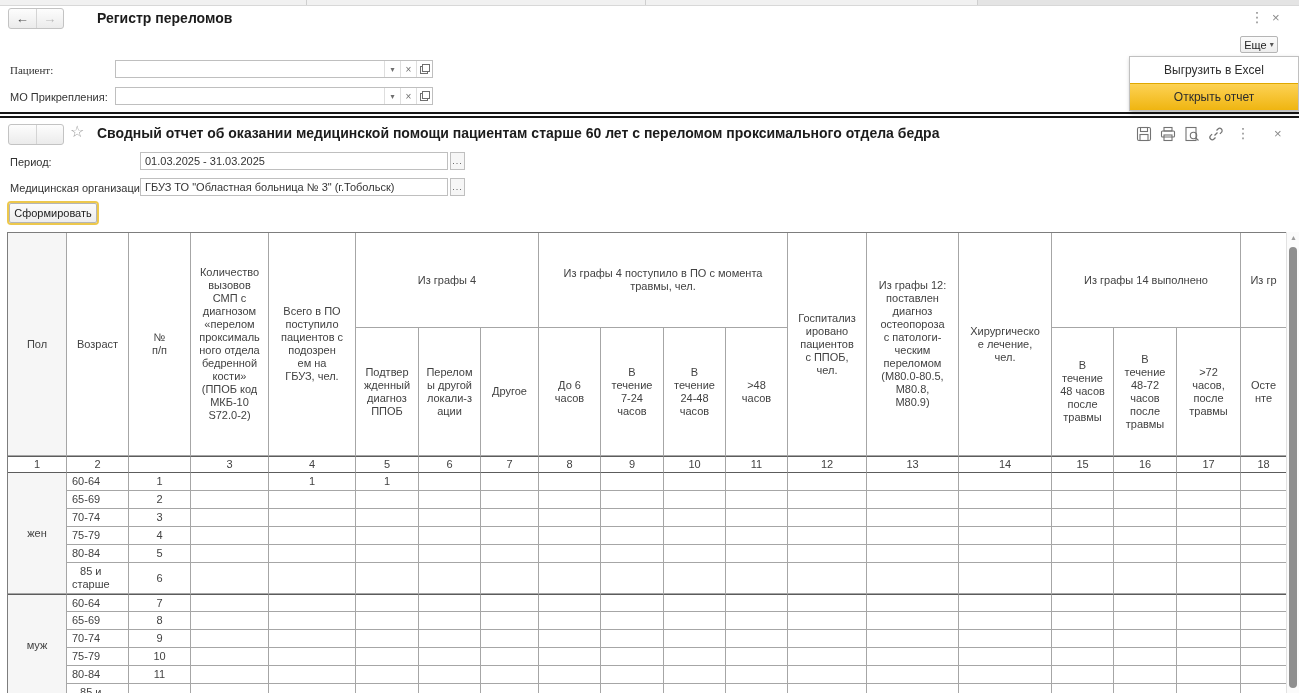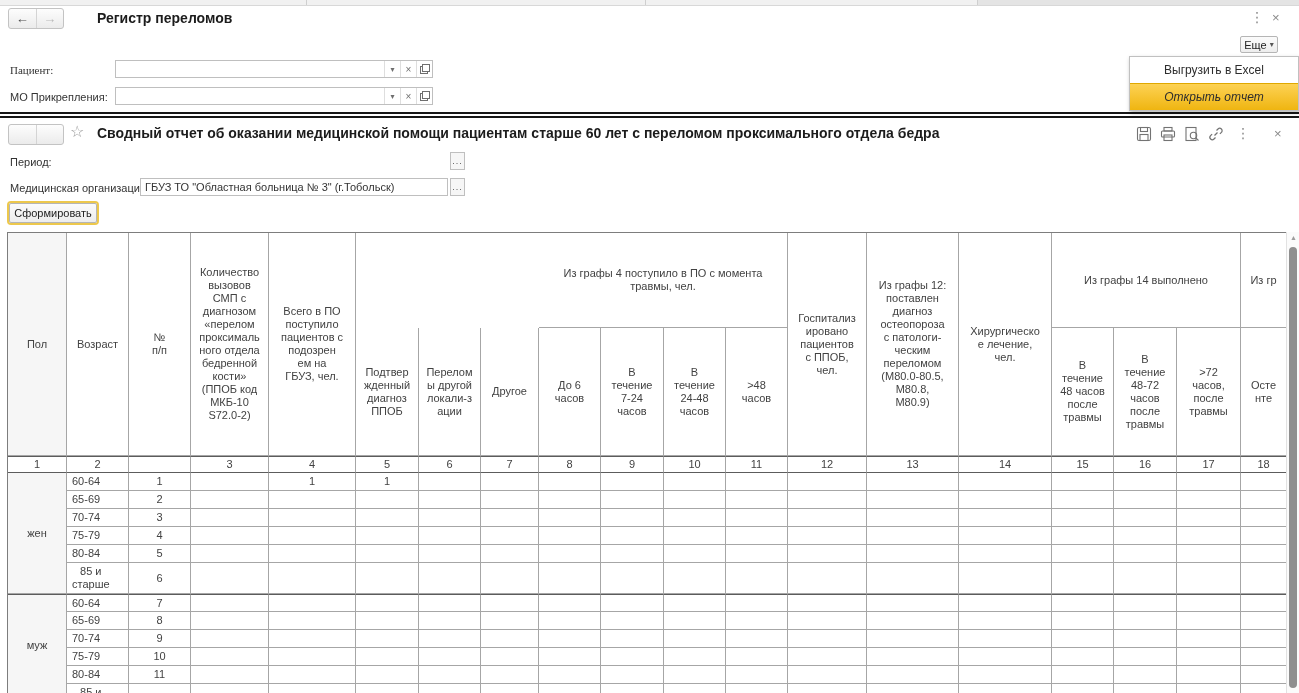--- a/index.html
+++ b/index.html
@@ -25,21 +25,21 @@
   .inbtn{width:15px;display:flex;align-items:center;justify-content:center;border-left:1px solid #dedede;color:#6e6e6e;font-size:9px;}
   .dotsbtn{position:absolute;width:15px;height:18px;border:1px solid #bfbfbf;background:#f6f6f6;box-sizing:border-box;
            font-size:9px;color:#555;display:flex;align-items:center;justify-content:center;letter-spacing:1px;}
   .pushbtn{position:absolute;border:1px solid #b5b5b5;background:linear-gradient(#fbfbfb,#ededed);border-radius:2px;
            font-size:11px;color:#222;display:flex;align-items:center;justify-content:center;box-sizing:border-box;}
   .focusring{box-shadow:0 0 0 2px #edc84c;}
   
   .menu{position:absolute;left:1129px;top:56px;width:168px;background:#fff;border:1px solid #c0c0c0;
         box-shadow:1px 2px 4px rgba(0,0,0,.28);z-index:30;}
   .menu-item{height:26px;display:flex;align-items:center;justify-content:center;font-size:12px;color:#2d2d2d;}
-  .menu-item.hl{background:linear-gradient(#fdd254,#efb511);border-top:1px solid #e0a800;font-style:italic;}
+  .menu-item.hl{background:linear-gradient(#fdd254,#efb511);border-top:1px solid #e0a800;}
   
   .splitter{position:absolute;left:0;top:112px;width:1299px;height:6px;background:#fff;
             border-top:2px solid #161616;border-bottom:2px solid #161616;box-sizing:border-box;z-index:20;}
   
   .icon16{width:16px;height:16px;position:absolute;}
   .icon16 svg{display:block;}
   
   #grid{position:absolute;left:7px;top:232px;width:1279px;height:461px;overflow:hidden;display:grid;
         grid-template-columns:59px 62px 62px 78px 87px 63px 62px 58px 62px 63px 62px 62px 79px 92px 93px 62px 63px 64px 46px;
         grid-template-rows:95px 128px 17px 18px 18px 18px 18px 18px 31px 18px 18px 18px 18px 18px 12px;
@@ -144,20 +144,23 @@
     <svg width="16" height="16" viewBox="0 0 16 16" fill="none" stroke="#737373" stroke-width="1.2">
       <path d="M6.5 9.5 L9.5 6.5"></path>
         <path d="M8.5 4.5 l1.5-1.5 a2.4 2.4 0 0 1 3.4 3.4 L11.9 7.9"></path>
         <path d="M7.5 11.5 l-1.5 1.5 a2.4 2.4 0 0 1-3.4-3.4 L4.1 8.1"></path>
     </svg>
   </div>
   <div class="glyphbtn" style="left:1236px;top:127px;font-size:14px;">⋮</div>
   <div class="glyphbtn" style="left:1274px;top:127px;font-size:13px;">×</div>
 
   <div class="flabel" style="left:10px;top:156px;">Период:</div>
+  <div class="fieldbox" style="left:140px;top:152px;width:308px;">
+    <input value="01.03.2025 - 31.03.2025" style="">
+  </div>
   <div class="dotsbtn" style="left:450px;top:152px;">...</div>
 
   <div class="flabel" style="left:10px;top:182px;">Медицинская организация:</div>
   <div class="fieldbox" style="left:140px;top:178px;width:308px;">
     <input value="ГБУЗ ТО &quot;Областная больница № 3&quot; (г.Тобольск)" style="">
   </div>
   <div class="dotsbtn" style="left:450px;top:178px;">...</div>
 
   <div class="pushbtn focusring" style="left:9px;top:203px;width:88px;height:20px;">Сформировать</div>
 
@@ -177,20 +180,21 @@
 кости»
 (ППОБ код
 МКБ-10
 S72.0-2)</div>
     <div class="c hd" style="grid-column:5;grid-row:1/3">Всего в ПО
 поступило
 пациентов с
 подозрен
 ем на
 ГБУЗ, чел.</div>
+    <div class="c hd" style="grid-column:6/9;grid-row:1">Из графы 4</div>
     <div class="c hd" style="grid-column:6;grid-row:2">Подтвер
 жденный
 диагноз
 ППОБ</div>
     <div class="c hd" style="grid-column:7;grid-row:2">Перелом
 ы другой
 локали-з
 ации</div>
     <div class="c hd" style="grid-column:8;grid-row:2">Другое</div>
     <div class="c hd" style="grid-column:9/13;grid-row:1">Из графы 4 поступило в ПО с момента

